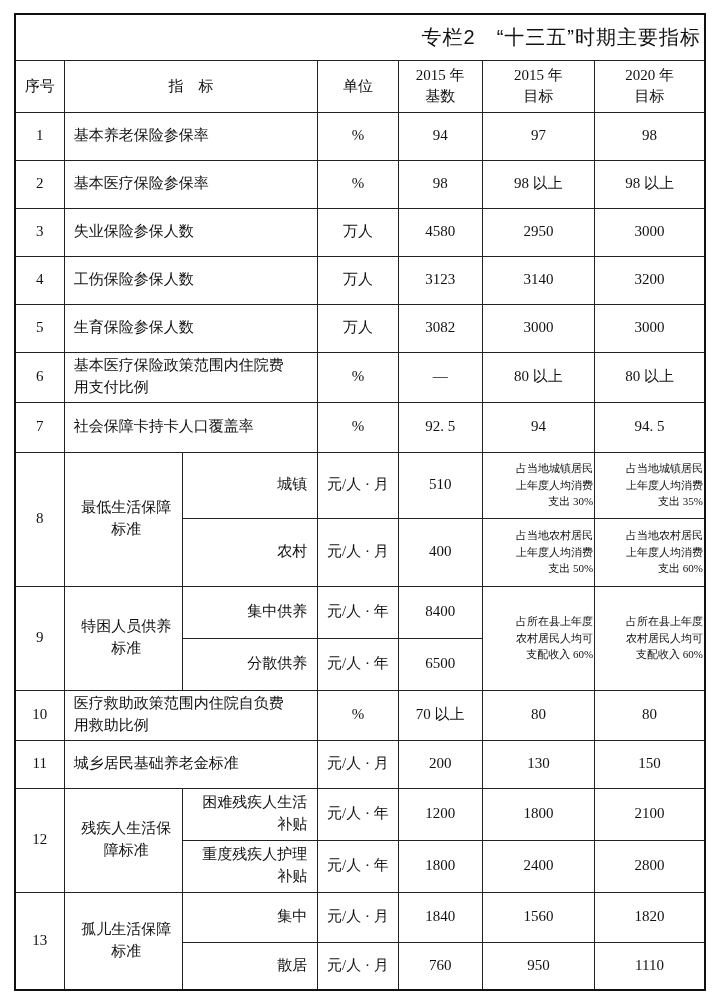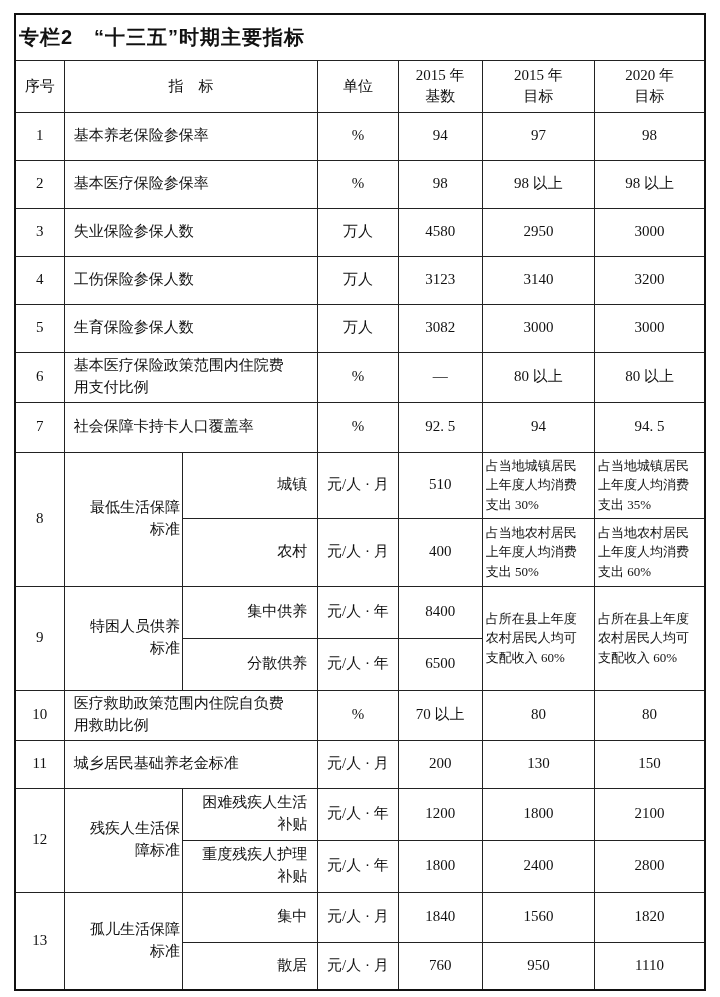--- a/index.html
+++ b/index.html
@@ -20,33 +20,33 @@
     white-space:pre-line;
     vertical-align:middle;
     font-size:15px;
     line-height:1.45;
     padding:2px 3px;
     overflow:hidden;
   }
   table{border:2px solid #111111;}
   .title-cell{
     font-family:"Liberation Sans","DejaVu Sans",sans-serif;
-    font-weight:bold;
+    font-weight:normal;
     font-size:20px;
-    text-align:left;
+    text-align:right;
     letter-spacing:1px;
   }
   .c{text-align:center;}
   .l{text-align:left;padding-left:9px;padding-right:4px;margin-top:48px;}
   .sub{text-align:right;padding-left:8px;padding-right:10px;}
-  .grp{text-align:right;padding-left:8px;padding-right:2px;}
+  .grp{text-align:center;padding-left:8px;padding-right:2px;}
   .unit{text-align:center;padding-left:0;padding-right:0;}
   .small{
-    text-align:left;
-    font-size:13px;
+    text-align:right;
+    font-size:11px;
     line-height:1.5;
     padding-right:1px;
   }
   .hd{text-align:center;line-height:1.4;}
   tr.rt{height:46px;}
   tr.rh{height:52px;}
   tr.r48{height:48px;}
   tr.r50{height:50px;}
   tr.r52{height:52px;}
   tr.r66{height:66px;}

